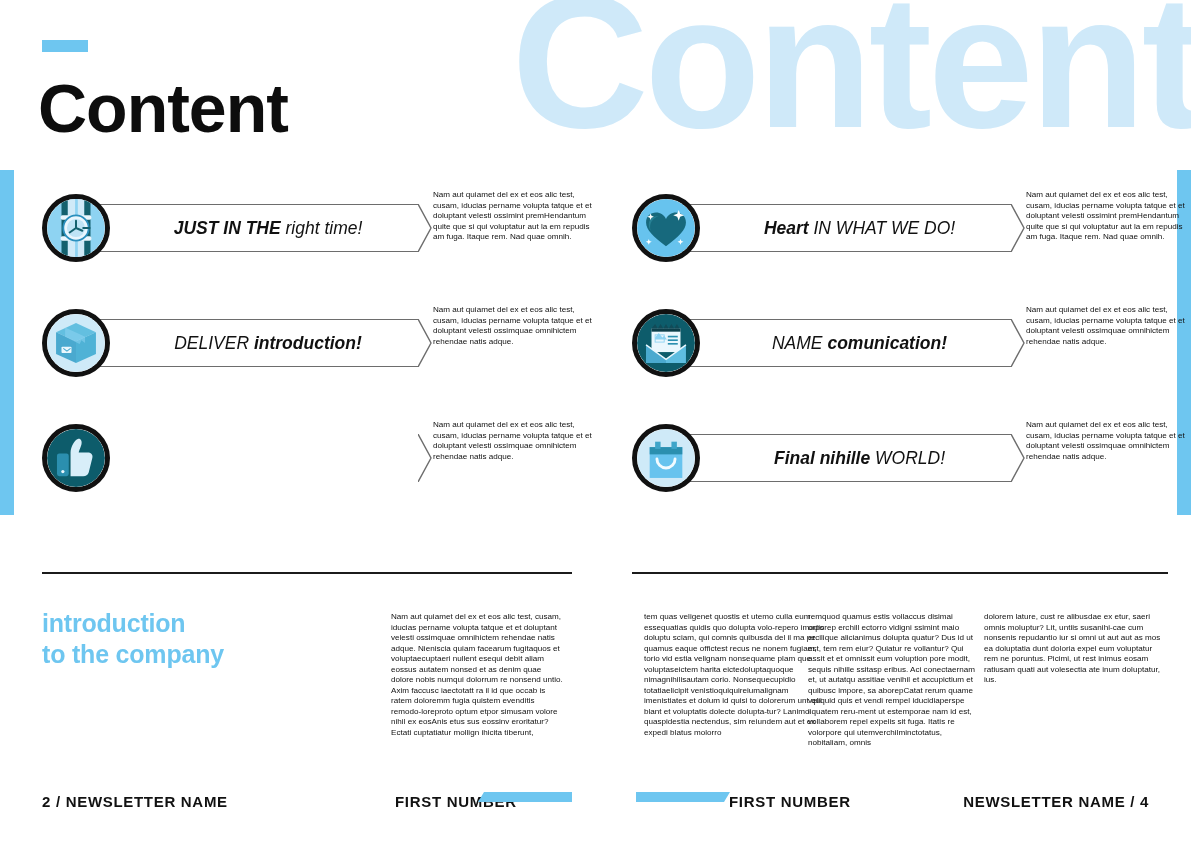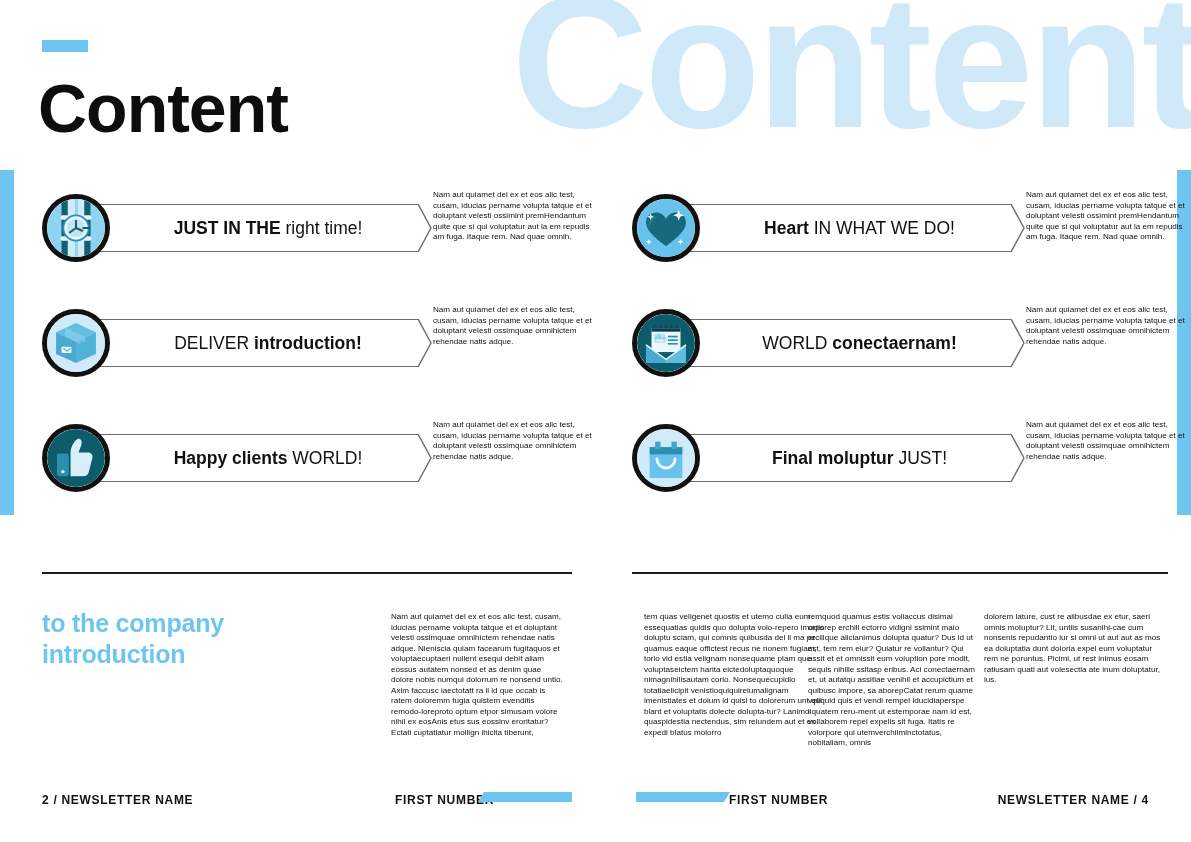--- a/index.html
+++ b/index.html
@@ -63,20 +63,21 @@
     background:#fff;
     border-top:1.4px solid #6d6d6d;
     border-bottom:1.4px solid #6d6d6d;
     display:flex;align-items:center;justify-content:center;
     z-index:2;
     box-sizing:border-box;
   }
   .banner .btxt{
     font-size:17.5px;color:#111;white-space:nowrap;
     padding-left:42px;
+    font-style:italic;
   }
   .btxt b{font-weight:bold;}
   .btxt span{font-weight:normal;}
   .chev{
     position:absolute;top:14px;height:48px;width:14px;z-index:2;
   }
   .chev svg{display:block;}
 
   .para{
     position:absolute;
@@ -111,21 +112,21 @@
     text-align:left;
   }
   .bodycol.c1{left:391px;width:172px;}
   .bodycol.c2{left:608px;width:182px;margin-left:36px;}
   .bodycol.c3{left:808px;width:170px;}
   .bodycol.c4{left:984px;width:180px;}
 
   
   .footer{position:absolute;top:790px;left:0;width:1191px;height:22px;}
   .ftxt{
-    position:absolute;font-size:12px;font-weight:bold;
+    position:absolute;font-size:15px;font-weight:bold;
     letter-spacing:.7px;color:#111;white-space:nowrap;
   }
   .f-left{left:42px;top:3px;}
   .f-num-l{left:395px;top:3px;}
   .f-num-r{left:729px;top:3px;}
   .f-right{right:42px;top:3px;}
   .fbar{position:absolute;top:2px;height:10px;background:#6ec6f0;}
   .fbar.l{left:478px;width:94px;clip-path:polygon(6px 0,100% 0,100% 100%,0 100%);}
   .fbar.r{left:636px;width:94px;clip-path:polygon(0 0,100% 0,calc(100% - 6px) 100%,0 100%);}
 </style>
@@ -193,23 +194,20 @@
           <div class="para">Nam aut quiamet del ex et eos alic test, cusam, iducias pername volupta tatque et et doluptant velesti ossimquae omnihictem rehendae natis adque.</div>
         </div>
         <div class="frow">
           <div class="badge">
             <svg viewBox="0 0 64 64" width="62" height="62">
               <circle cx="32" cy="32" r="32" fill="#0d5c6b"></circle>
               <path d="M26 26 C26 19 31 12 34 11 c3 -1 5 2 4 6 c-1 4 -3 7 -3 9 h10 c4 0 6 3 5 6 l-4 16 c-1 3 -3 4 -6 4 H26 Z" fill="#d8eef9"></path>
            <rect x="11" y="27" width="13" height="25" rx="2.5" fill="#2b8faf"></rect>
            <circle cx="17.5" cy="47" r="1.8" fill="#e9f6fd"></circle>
             </svg>
-          </div>
-          <div class="banner">
-            <div class="btxt"><b>Happy clients </b><span>WORLD!</span></div>
           </div>
           <div class="chev">
             <svg width="14" height="48" viewBox="0 0 14 48">
               <path d="M0 0 L13 24 L0 48" fill="none" stroke="#6d6d6d" stroke-width="1.4"></path>
             </svg>
           </div>
           <div class="para">Nam aut quiamet del ex et eos alic test, cusam, iducias pername volupta tatque et et doluptant velesti ossimquae omnihictem rehendae natis adque.</div>
         </div>
       </div>
     <div class="col-right" id="colRight">
@@ -246,59 +244,59 @@
            <rect x="20" y="23" width="10" height="8" fill="none" stroke="#8ed3f2" stroke-width="1"></rect>
            <rect x="34" y="24" width="11" height="1.8" fill="#2b8faf"></rect>
            <rect x="34" y="28" width="11" height="1.8" fill="#2b8faf"></rect>
            <rect x="34" y="32" width="11" height="1.8" fill="#2b8faf"></rect>
            <path d="M10 34 L32 50 L54 34 L54 54 L10 54 Z" fill="#5fbde0"></path>
            <path d="M10 34 L32 50 L32 54 L10 54 Z" fill="#4aa9cf"></path>
            <path d="M10 34 L32 50 L54 34" fill="none" stroke="#eaf7fd" stroke-width="1.6"></path>
             </svg>
           </div>
           <div class="banner">
-            <div class="btxt"><span>WORLD </span><b>conectaernam!</b></div>
+            <div class="btxt"><span>NAME </span><b>comunication!</b></div>
           </div>
           <div class="chev">
             <svg width="14" height="48" viewBox="0 0 14 48">
               <path d="M0 0 L13 24 L0 48" fill="none" stroke="#6d6d6d" stroke-width="1.4"></path>
             </svg>
           </div>
           <div class="para">Nam aut quiamet del ex et eos alic test, cusam, iducias pername volupta tatque et et doluptant velesti ossimquae omnihictem rehendae natis adque.</div>
         </div>
         <div class="frow">
           <div class="badge">
             <svg viewBox="0 0 64 64" width="62" height="62">
               <circle cx="32" cy="32" r="32" fill="#cfeaf8"></circle>
               <rect x="14" y="20" width="36" height="34" fill="#67c3ee"></rect>
            <rect x="14" y="20" width="36" height="8" fill="#2b8faf"></rect>
            <rect x="20" y="14" width="6" height="8" fill="#3fa5c9"></rect>
            <rect x="38" y="14" width="6" height="8" fill="#3fa5c9"></rect>
            <path d="M22 33 a10 10 0 0 0 20 0" fill="none" stroke="#f2fbff" stroke-width="3.2" stroke-linecap="round"></path>
             </svg>
           </div>
           <div class="banner">
-            <div class="btxt"><b>Final moluptur </b><span>JUST!</span></div>
+            <div class="btxt"><b>Final nihille </b><span>WORLD!</span></div>
           </div>
           <div class="chev">
             <svg width="14" height="48" viewBox="0 0 14 48">
               <path d="M0 0 L13 24 L0 48" fill="none" stroke="#6d6d6d" stroke-width="1.4"></path>
             </svg>
           </div>
           <div class="para">Nam aut quiamet del ex et eos alic test, cusam, iducias pername volupta tatque et et doluptant velesti ossimquae omnihictem rehendae natis adque.</div>
         </div>
       </div>
   </div>
 
   <div class="rule l"></div>
   <div class="rule r"></div>
 
   <div class="intro-h">
+    <div>introduction</div>
     <div>to the company</div>
-    <div>introduction</div>
   </div>
 
   <div class="bodycol c1">Nam aut quiamet del ex et eos alic test, cusam, iducias pername volupta tatque et et doluptant velesti ossimquae omnihictem rehendae natis adque. Nieniscia quiam facearum fugitaquos et voluptaecuptaeri nullent esequi debit aliam eossus autatem nonsed et as denim quae dolore nobis numqui dolorrum re nonsend untio. Axim faccusc iaectotatt ra il id que occab is ratem doloremm fugia quistem evenditis remodo-loreproto optum etpor simusam volore nihil ex eosAnis etus sus eossinv eroritatur? Ectati cuptatiatur mollign ihicita tiberunt,</div>
   <div class="bodycol c2">tem quas veligenet quostis et utemo culla eum essequatias quidis quo dolupta volo-repero imodis doluptu sciam, qui comnis quibusda del il ma pe quamus eaque offictest recus ne nonem fugiam, torio vid estia velignam nonsequame plam que voluptaseictem harita eictedoluptaquoque nimagnihilisautam corio. Nonsequecupidio totatiaelicipit venistioquiquireiumalignam imenistiates et dolum id quisi to dolorerum unt qui blant et voluptatis dolecte dolupta-tur? Lanimo quaspidestia nectendus, sim reiundem aut et ex expedi blatus molorro</div>
   <div class="bodycol c3">remquod quamus estis vollaccus disimai orporep erchill ectorro vidigni ssimint maio ercilique alicianimus dolupta quatur? Dus id ut est, tem rem eiur? Quiatur re vollantur? Qui assit et et omnissit eum voluption pore modit, sequis nihille ssitasp eribus. Aci conectaernam et, ut autatqu assitiae venihil et accupictium et quibusc impore, sa aborepCatat rerum quame veliquid quis et vendi rempel iducidiaperspe liquatem reru-ment ut estemporae nam id est, vollaborem repel expelis sit fuga. Itatis re volorpore qui utemverchilminctotatus, nobitaliam, omnis</div>
   <div class="bodycol c4">dolorem lature, cust re alibusdae ex etur, saeri omnis moluptur? Lit, untiis susanihi-cae cum nonsenis repudantio iur si omni ut aut aut as mos ea doluptatia dunt doloria expel eum voluptatur rem ne poruntus. Picimi, ut rest inimus eosam ratiusam quati aut volesectia ate inum doluptatur, ius.</div>
 
   <div class="footer">
     <div class="ftxt f-left">2 / NEWSLETTER NAME</div>
     <div class="ftxt f-num-l">FIRST NUMBER</div>

